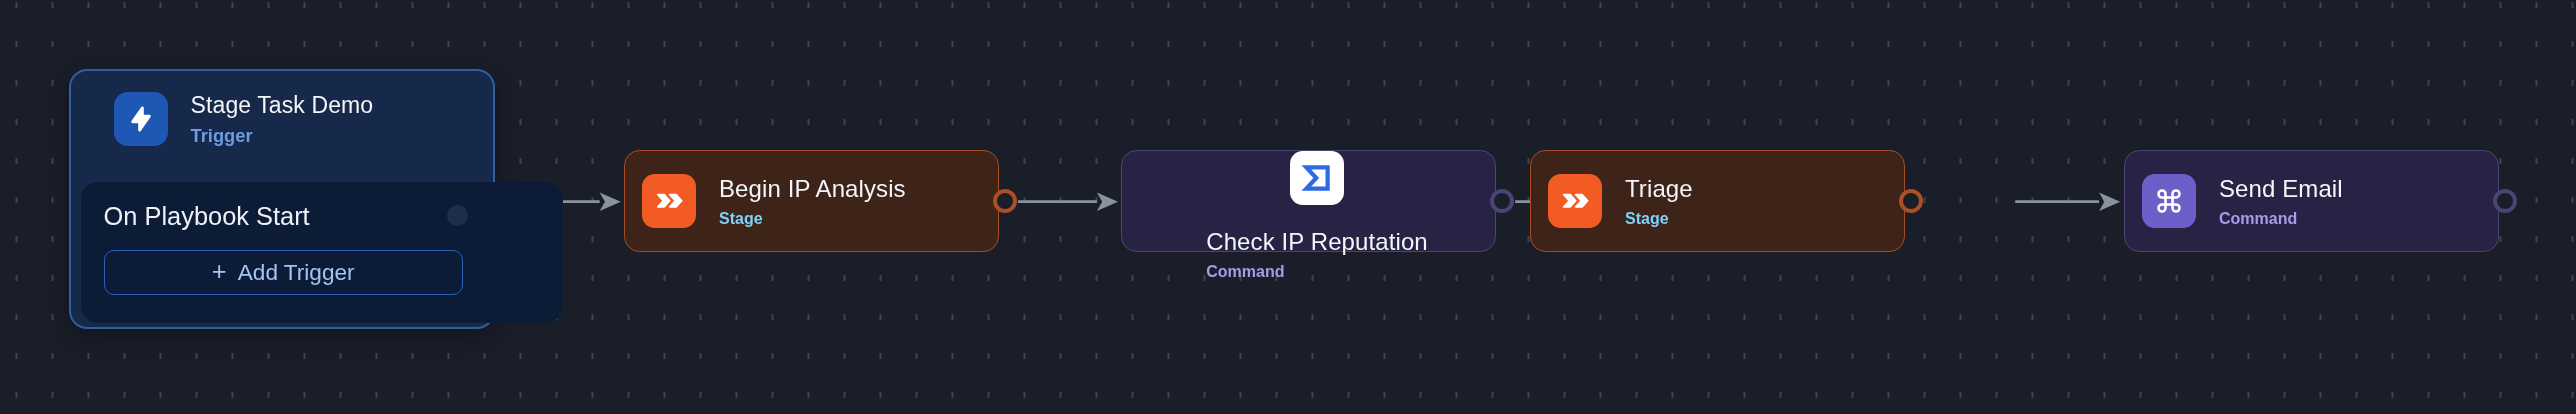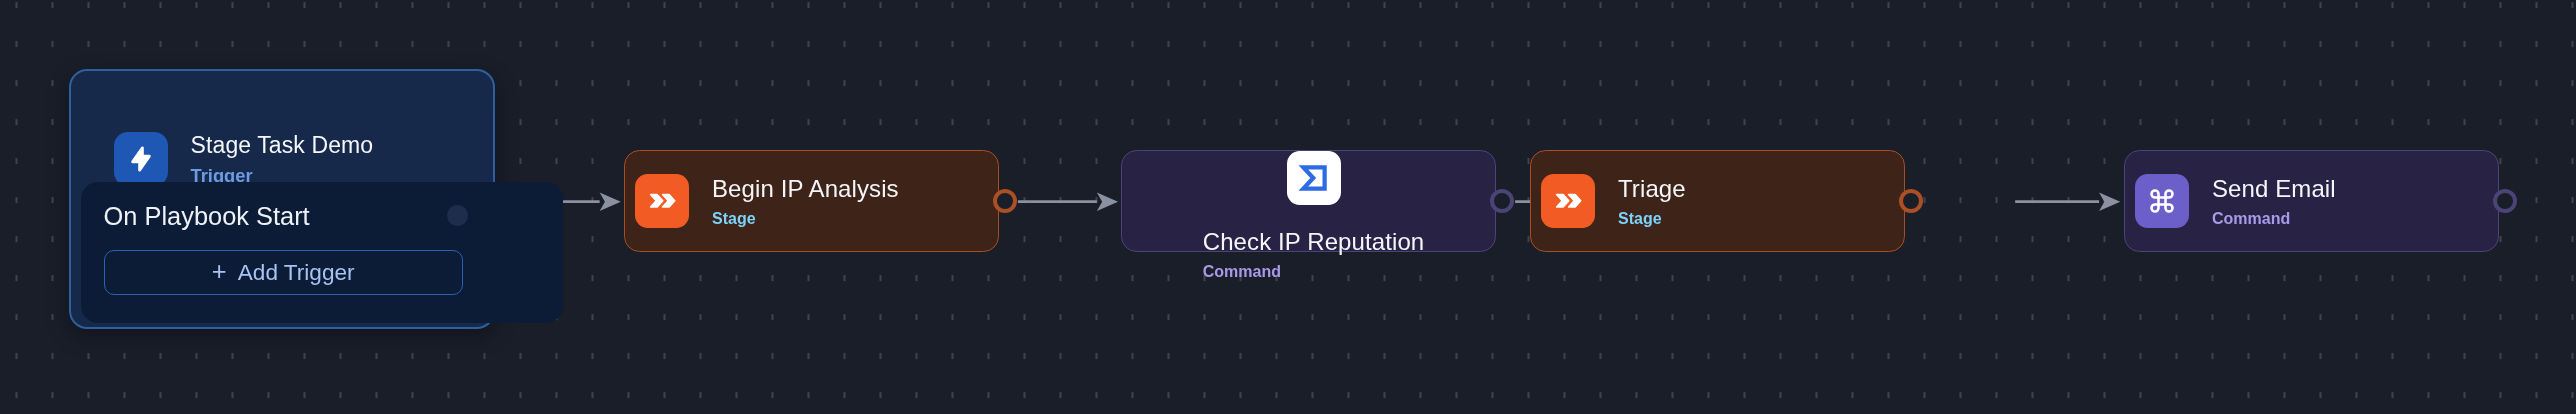--- a/index.html
+++ b/index.html
@@ -42,21 +42,20 @@
     border: 2.1px solid #2e5f9f;
     border-radius: 18.3px;
     box-shadow: 0 7px 21px rgba(0,0,0,0.35);
   }
   .trigger-header {
     position: absolute;
     left: 43px; top: 20.5px;
     display: flex;
     align-items: center;
     gap: 22.6px;
-    margin-top: 40px;
   }
   .trigger-icon {
     width: 54px; height: 54px;
     border-radius: 14px;
     background: #1f57b5;
     display: flex; align-items: center; justify-content: center;
     flex: 0 0 auto;
   }
   .trigger-texts { display: flex; flex-direction: column; gap: 6.4px; }
   .trigger-title {
@@ -111,21 +110,21 @@
   .node {
     position: absolute;
     top: 150px;
     width: 375px; height: 102px;
     box-sizing: border-box;
     border-radius: 15.5px;
     border: 1.4px solid;
     display: flex;
     align-items: center;
     gap: 23px;
-    padding-left: 10px;
+    padding-left: 17px;
   }
   .node.stage   { background: #3d2318; border-color: #a84e24; }
   .node.command { background: #282345; border-color: #4c4476; }
   .n1 { left: 624px; }
   .n2 { left: 1121px; flex-direction: column; }
   .n3 { left: 1530px; }
   .n4 { left: 2124px; }
 
   .node-icon {
     width: 54px; height: 54px;

